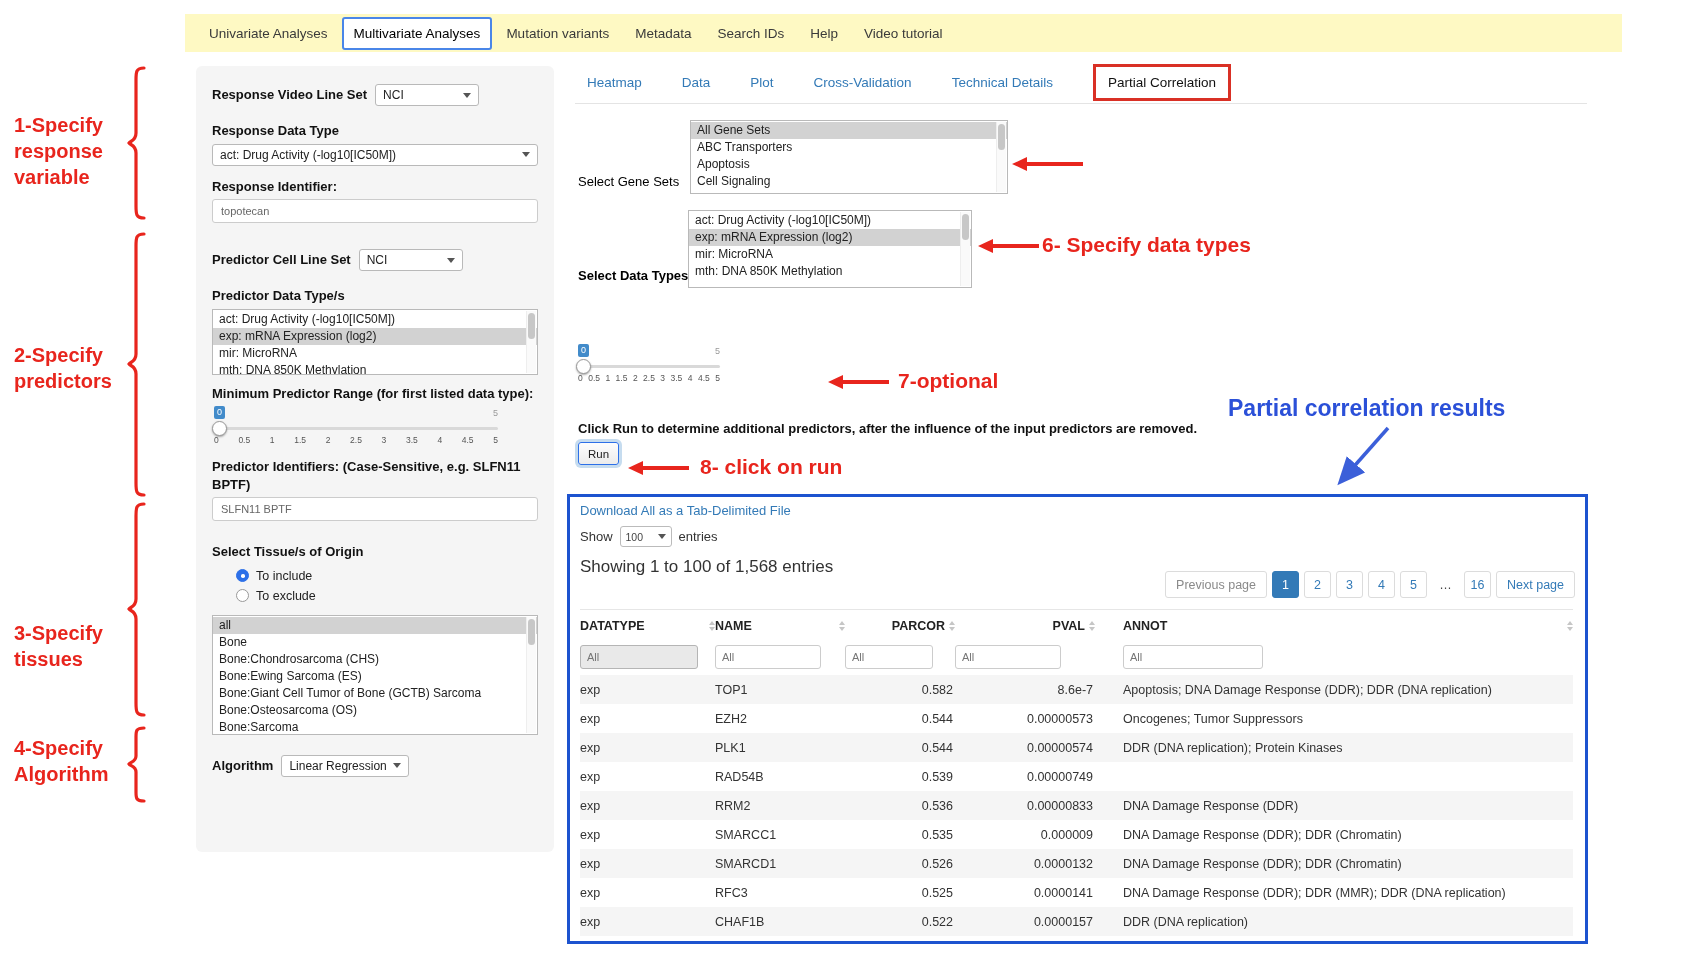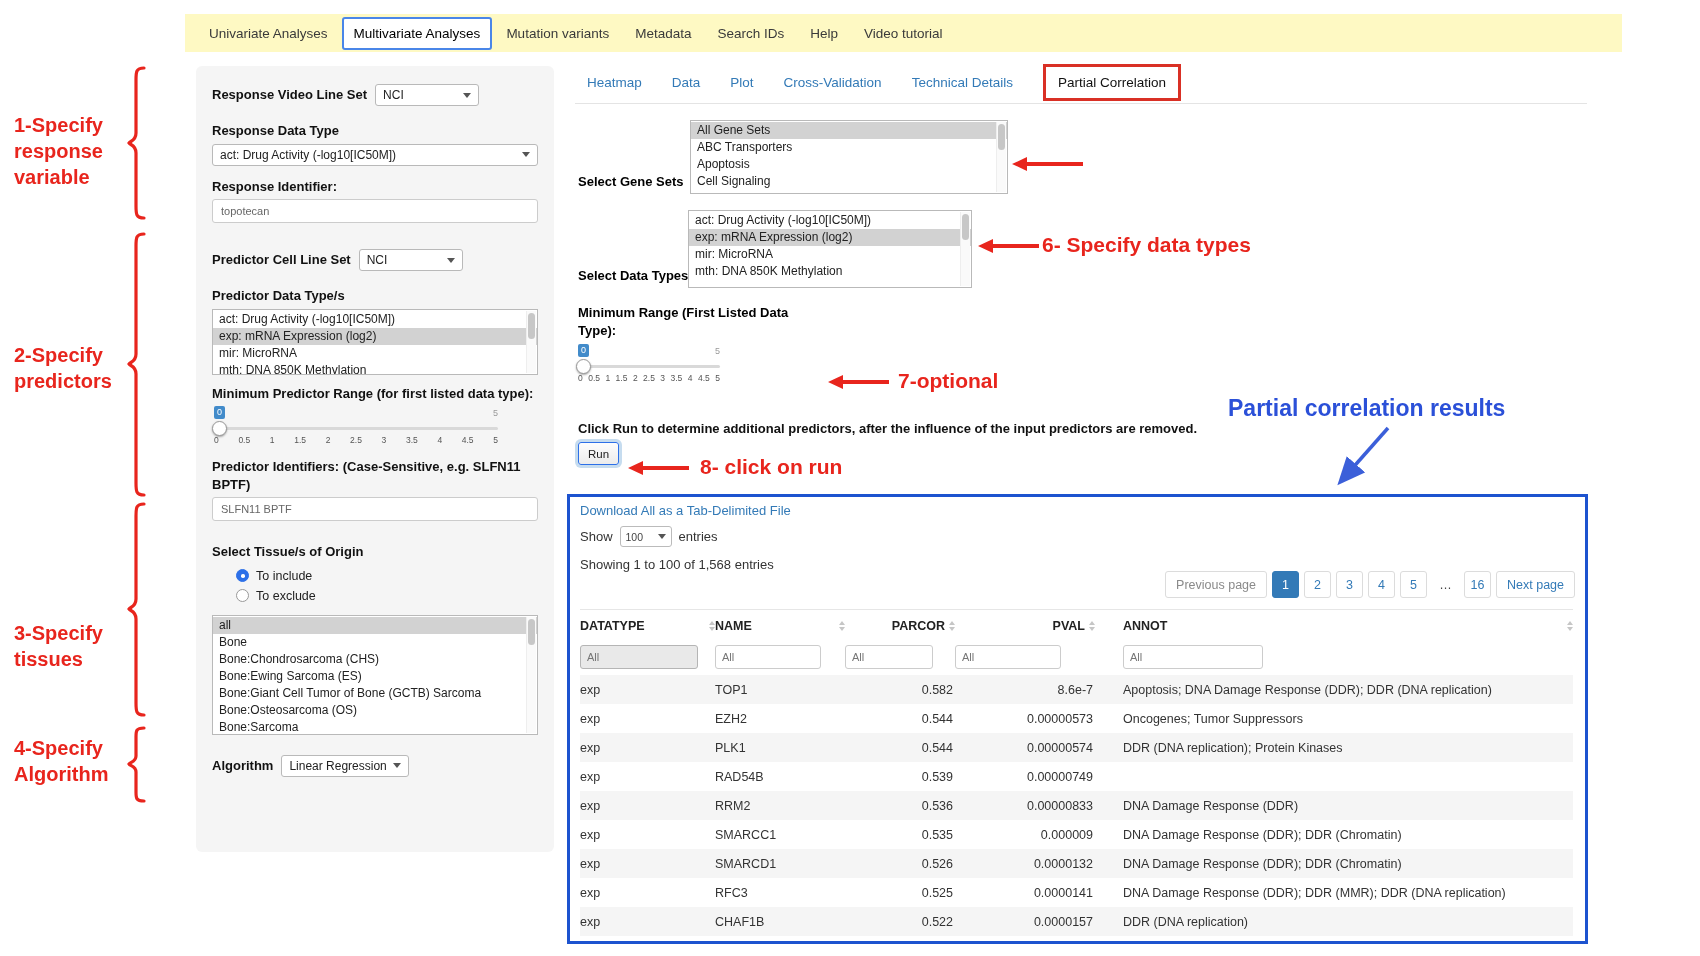--- a/index.html
+++ b/index.html
@@ -67,42 +67,42 @@
                     background:#fff; border:1px solid #999; box-shadow:0 1px 2px rgba(0,0,0,.35); box-sizing:border-box; }
   .slider .ticks { position:absolute; left:0; right:0; top:29px; display:flex; justify-content:space-between;
                    font-size:8.5px; color:#555; }
   .radio-row { display:flex; align-items:center; gap:7px; margin-bottom:6px; font-size:12.5px; color:#222;padding-left:24px; }
   .radio { width:13px; height:13px; border:1px solid #999; border-radius:50%; background:#fff; position:relative; box-sizing:border-box; }
   .radio.checked { background:#2d70e8; border-color:#2d70e8; }
   .radio.checked::after { content:""; position:absolute; left:4px; top:4px; width:3.5px; height:3.5px; border-radius:50%; background:#fff; }
 
   
   #tabsrow { position:absolute; left:575px; top:62px; width:1012px; height:42px; border-bottom:1px solid #e4e4e4;
-             display:flex; align-items:center; gap:30px; padding-left:12px; box-sizing:border-box; font-size:13.5px; }
+             display:flex; align-items:center; gap:40px; padding-left:12px; box-sizing:border-box; font-size:13.5px; }
   .tab { color:var(--link); white-space:nowrap; cursor:default; }
   .tab.active { color:#111; border:3px solid #d93025; padding:8px 12px; background:#fff; }
-  #geneSetsLabel { position:absolute; left:578px; top:174px; font-size:13px; font-weight:bold; }
+  #geneSetsLabel { position:absolute; left:578px; top:174px; font-size:13px; font-weight:normal; }
   #geneSetsBox { position:absolute; left:690px; top:120px; width:318px; height:74px; }
   #dataTypesLabel { position:absolute; left:578px; top:268px; font-size:13px; font-weight:bold; }
   #dataTypesBox { position:absolute; left:688px; top:210px; width:284px; height:78px; }
   #minRangeLabel { position:absolute; left:578px; top:304px; width:215px; font-size:13px; font-weight:bold; line-height:1.4; }
   #mainSlider { position:absolute; left:578px; top:344px; width:142px; }
   #runText { position:absolute; left:578px; top:421px; font-size:13px; font-weight:bold; white-space:nowrap; color:#111; }
   #runBtn { position:absolute; left:578px; top:442px; height:23px; padding:0 9px; font-size:11.5px; color:#222;
             background:linear-gradient(#fdfdfd,#ececec); border:1px solid #2d70e8; border-radius:3px;
             box-shadow:0 0 0 3px rgba(66,139,202,.30); display:flex; align-items:center; cursor:default; }
 
   
   #resultsPanel { position:absolute; left:567px; top:494px; width:1021px; height:450px; background:#fff;
                   border:3px solid var(--tblue); box-sizing:border-box; }
   #dlLink { position:absolute; left:10px; top:6px; font-size:13px; color:var(--link); cursor:default; }
   #showRow { position:absolute; left:10px; top:29px; display:flex; align-items:center; gap:7px; font-size:13px; color:#333; }
   .mini-select { display:inline-flex; align-items:center; justify-content:space-between; width:52px; height:21px;
                  border:1px solid #bbb; border-radius:3px; background:#fff; padding:0 5px; font-size:10.5px; color:#444; box-sizing:border-box; }
-  #showingText { position:absolute; left:10px; top:60px; font-size:13px; color:#333; }
+  #showingText { position:absolute; left:10px; top:60px; font-size:17px; color:#333; }
   #pagination { position:absolute; right:10px; top:74px; display:flex; gap:5px; align-items:center; font-size:12.5px; }
   .pg-btn { border:1px solid #dcdcdc; background:#fff; color:var(--link); height:27px; display:flex; align-items:center;
             justify-content:center; padding:0 10px; border-radius:3px; box-sizing:border-box; cursor:default; }
   .pg-btn.prev { color:#8a8a8a; }
   .pg-num { min-width:27px; padding:0 5px; }
   .pg-num.active { background:var(--link); border-color:var(--link); color:#fff; }
   .pg-num.ellipsis { border:none; color:#444; }
 
   .tgrid { display:grid; grid-template-columns:135px 130px 110px 140px 1fr; align-items:center; }
   #thead { position:absolute; left:10px; right:12px; top:112px; height:32px; border-top:1px solid #e6e6e6;
@@ -281,21 +281,20 @@
     <div class="opts">
 
     <div class="opt">act: Drug Activity (-log10[IC50M])</div>
         <div class="opt selected">exp: mRNA Expression (log2)</div>
         <div class="opt">mir: MicroRNA</div>
         <div class="opt">mth: DNA 850K Methylation</div>
       </div>
     <div class="sb"></div>
   </div>
 
-  <div id="minRangeLabel">Minimum Range (First Listed Data Type):</div>
   <div id="mainSlider" class="slider">
     <span class="badge">0</span>
     <span class="maxlab">5</span>
     <div class="track"></div>
     <div class="handle"></div>
     <div class="ticks">
         <span>0</span>
         <span>0.5</span>
         <span>1</span>
         <span>1.5</span>

